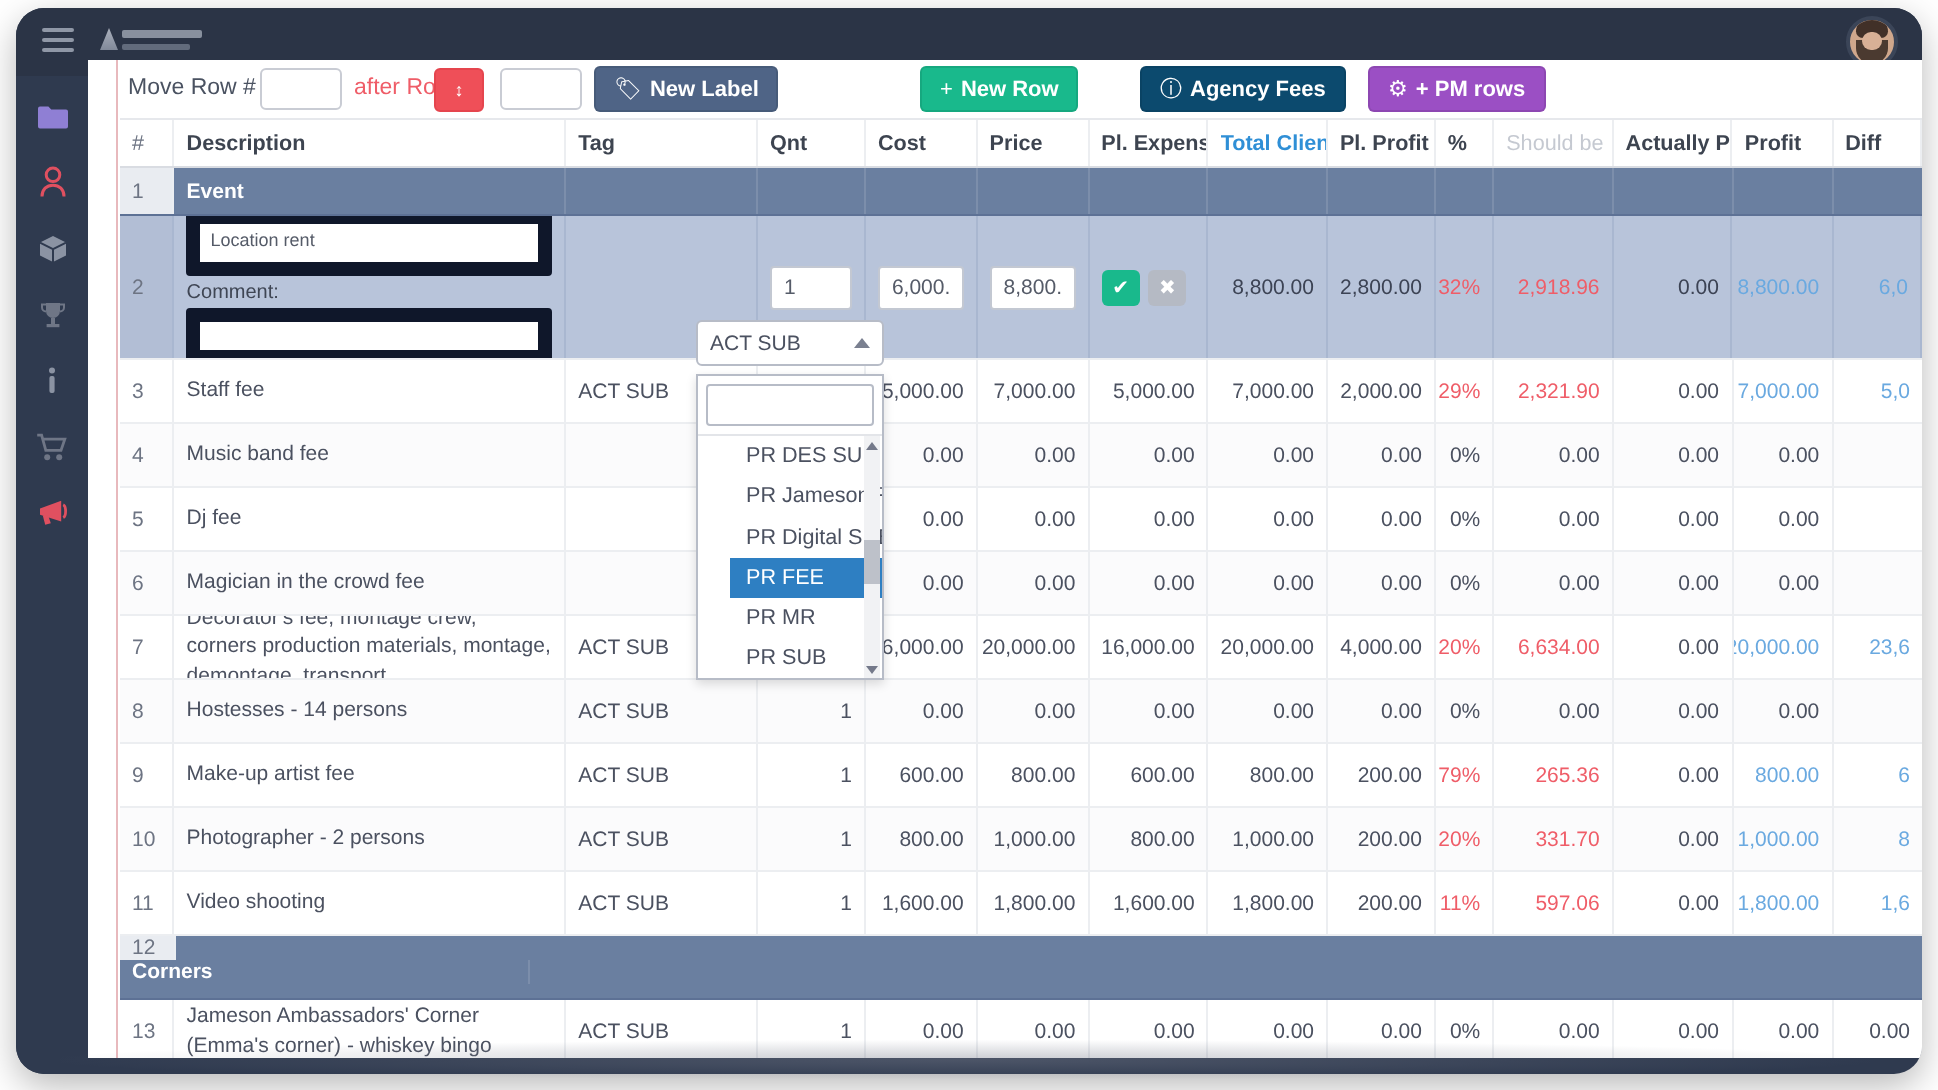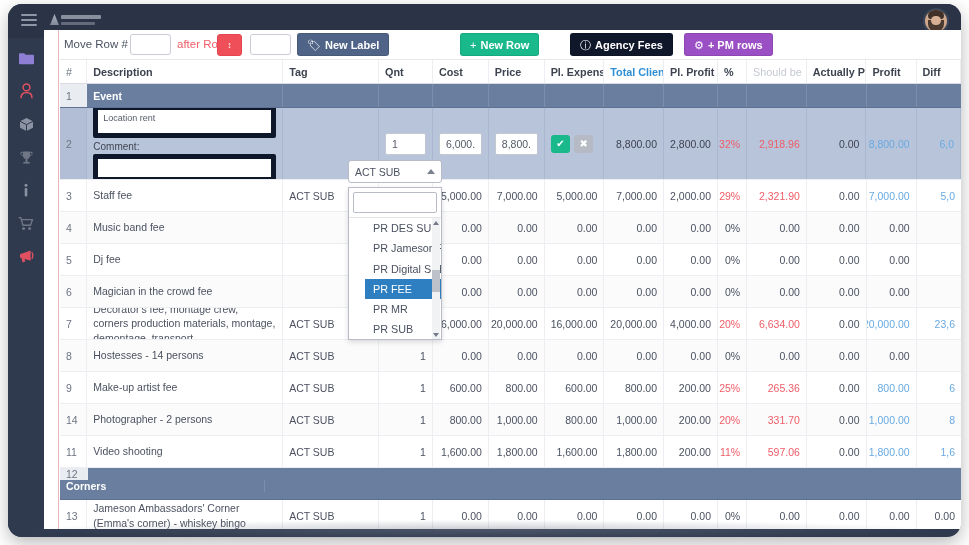--- a/index.html
+++ b/index.html
@@ -139,21 +139,21 @@
     height: 23px;
     border-radius: 3px;
     color: #fff; font-size: 11px; font-weight: bold;
     line-height: 23px; text-align: right;
     cursor: pointer; white-space: nowrap;
     padding: 0 9px;
     border: 1px solid rgba(0,0,0,0.09);
   }
   #btn-new-label { left: 237px; background: #4f6486; }
   #btn-new-row   { left: 400px; background: #19b98c; }
-  #btn-agency    { left: 510px; background: #0f172a; }
+  #btn-agency    { left: 510px; background: #0c4a6e; }
   #btn-pm-rows   { left: 624px; background: #9b4fc4; }
   .tb-btn .glyph { margin-right: 4px; font-weight: normal; }
 
   
   #grid {
     position: absolute; left: 16px; top: 30px;
     width: 901px; height: 469px;
     overflow: hidden;
     font-size: 10.5px;
     color: #4b5160;
@@ -227,21 +227,21 @@
     border: 1px solid #c3c8d2; border-radius: 2px;
     background: #fff; font-size: 10.5px; color: #555b68;
     padding: 0 6px;
     font-family: "Liberation Sans", sans-serif;
   }
   .ed-input.numr { text-align: right; }
   .ed-desc-wrap { width: 100%; padding: 5px 0; }
   .ed-textarea {
     display: block;
     width: 100%; height: 33px;
-    border: 5px solid #0f172a; border-radius: 2px;
+    border: 7px solid #0f172a; border-radius: 2px;
     background: #fff;
     font-size: 9px; color: #555b68;
     padding: 3px 5px; resize: none;
     font-family: "Liberation Sans", sans-serif;
     line-height: 1.2;
   }
   .ed-comment-label {
     font-size: 10px; color: #3f4654; margin: 3px 0 2px 0; display: block;
   }
   .ed-ok, .ed-cancel {
@@ -601,29 +601,29 @@
       <div class="row" style="height:32px;">
         <div class="cell c-num">9</div>
         <div class="cell c-desc wrap">Make-up artist fee</div>
         <div class="cell c-tag">ACT SUB</div>
         <div class="cell c-qnt num">1</div>
         <div class="cell c-cost num">600.00</div>
         <div class="cell c-price num">800.00</div>
         <div class="cell c-ple num">600.00</div>
         <div class="cell c-tc num">800.00</div>
         <div class="cell c-plp num">200.00</div>
-        <div class="cell c-pct num val-red">25%</div>
+        <div class="cell c-pct num val-red">79%</div>
         <div class="cell c-sb num val-red">265.36</div>
         <div class="cell c-ap num">0.00</div>
         <div class="cell c-profit num val-blue">800.00</div>
         <div class="cell c-diff num val-blue">6</div>
       </div>
 
       <div class="row alt" style="height:32px;">
-        <div class="cell c-num">14</div>
+        <div class="cell c-num">10</div>
         <div class="cell c-desc wrap">Photographer - 2 persons</div>
         <div class="cell c-tag">ACT SUB</div>
         <div class="cell c-qnt num">1</div>
         <div class="cell c-cost num">800.00</div>
         <div class="cell c-price num">1,000.00</div>
         <div class="cell c-ple num">800.00</div>
         <div class="cell c-tc num">1,000.00</div>
         <div class="cell c-plp num">200.00</div>
         <div class="cell c-pct num val-red">20%</div>
         <div class="cell c-sb num val-red">331.70</div>

